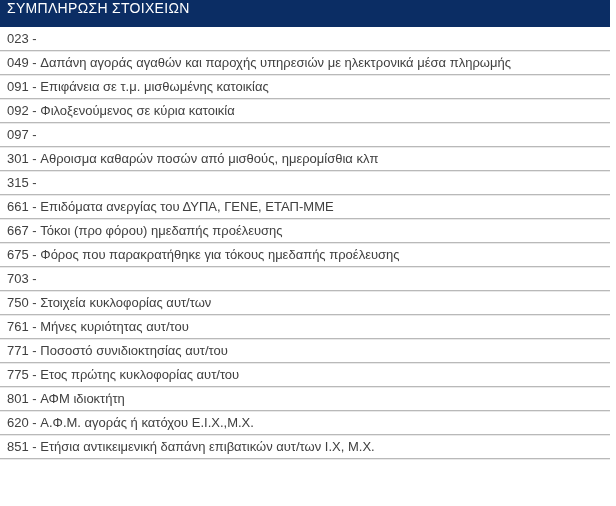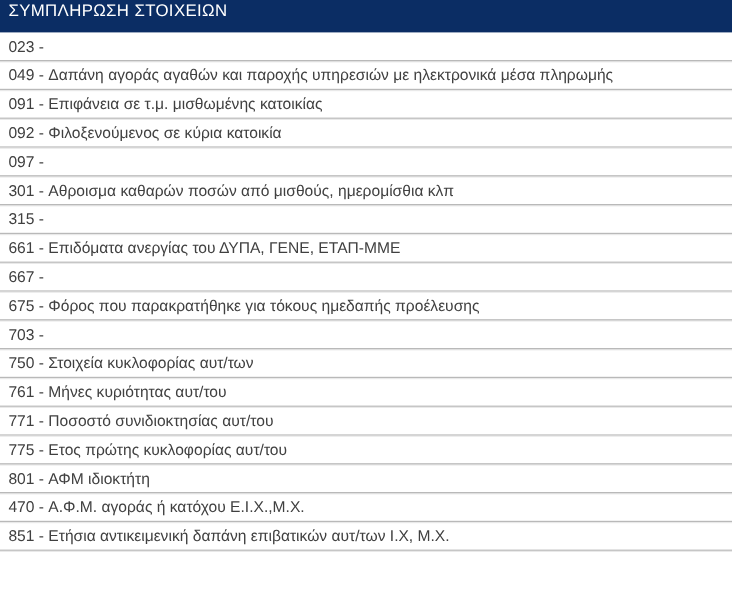--- a/index.html
+++ b/index.html
@@ -82,20 +82,21 @@
         <span> - </span>
   </div>
       <div class="code-row">
     <span>661</span>
         <span> - </span>
         <span>Επιδόματα ανεργίας του ΔΥΠΑ, ΓΕΝΕ, ΕΤΑΠ-ΜΜΕ</span>
   </div>
       <div class="code-row">
     <span>667</span>
         <span> - </span>
+        <span>Τόκοι (προ φόρου) ημεδαπής προέλευσης</span>
   </div>
       <div class="code-row">
     <span>675</span>
         <span> - </span>
         <span>Φόρος που παρακρατήθηκε για τόκους ημεδαπής προέλευσης</span>
   </div>
       <div class="code-row">
     <span>703</span>
         <span> - </span>
   </div>
@@ -118,21 +119,21 @@
     <span>775</span>
         <span> - </span>
         <span>Ετος πρώτης κυκλοφορίας αυτ/του</span>
   </div>
       <div class="code-row">
     <span>801</span>
         <span> - </span>
         <span>ΑΦΜ ιδιοκτήτη</span>
   </div>
       <div class="code-row">
-    <span>470</span>
+    <span>620</span>
         <span> - </span>
         <span>Α.Φ.Μ. αγοράς ή κατόχου Ε.Ι.Χ.,Μ.Χ.</span>
   </div>
       <div class="code-row">
     <span>851</span>
         <span> - </span>
         <span>Ετήσια αντικειμενική δαπάνη επιβατικών αυτ/των Ι.Χ, Μ.Χ.</span>
   </div>
     </div>
 </div>

